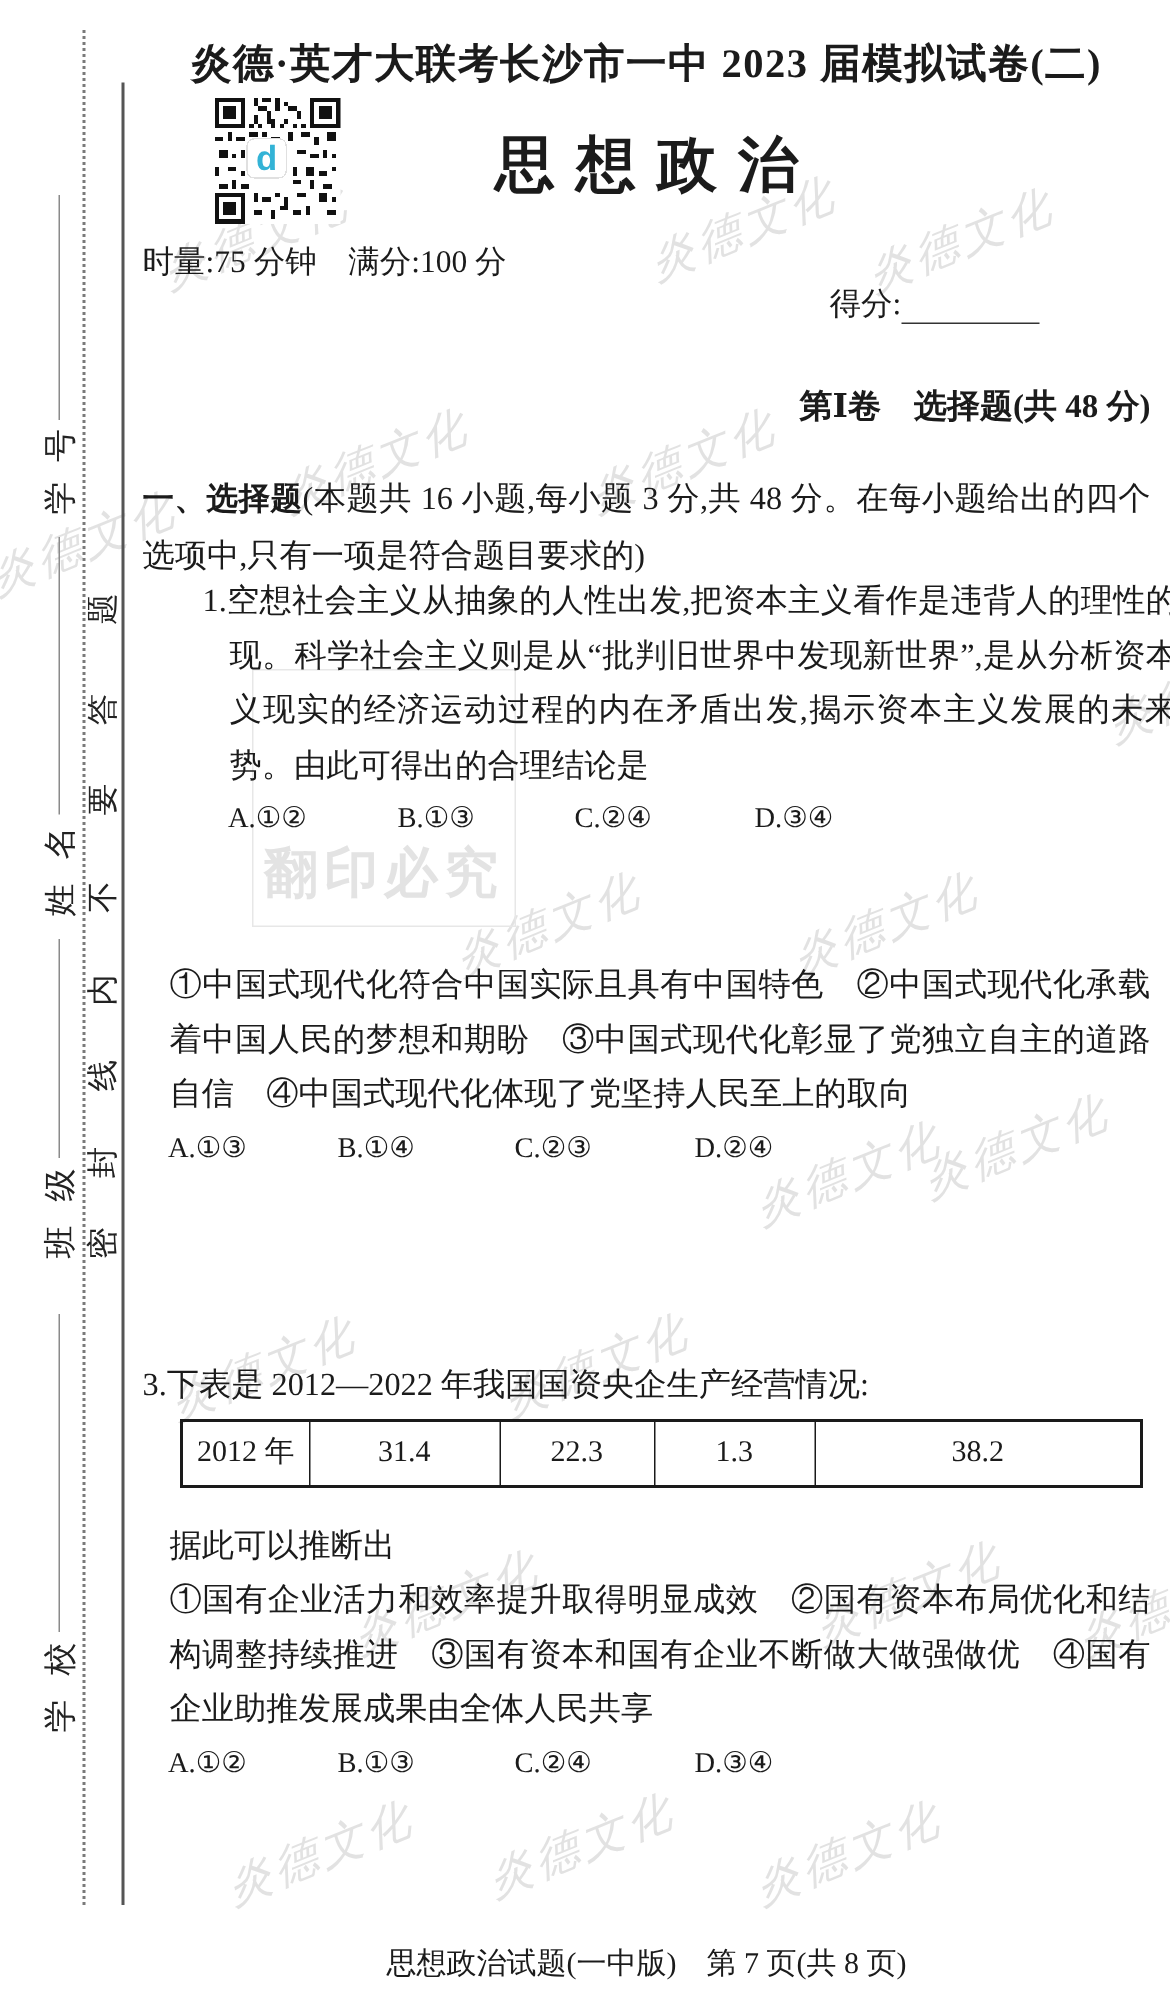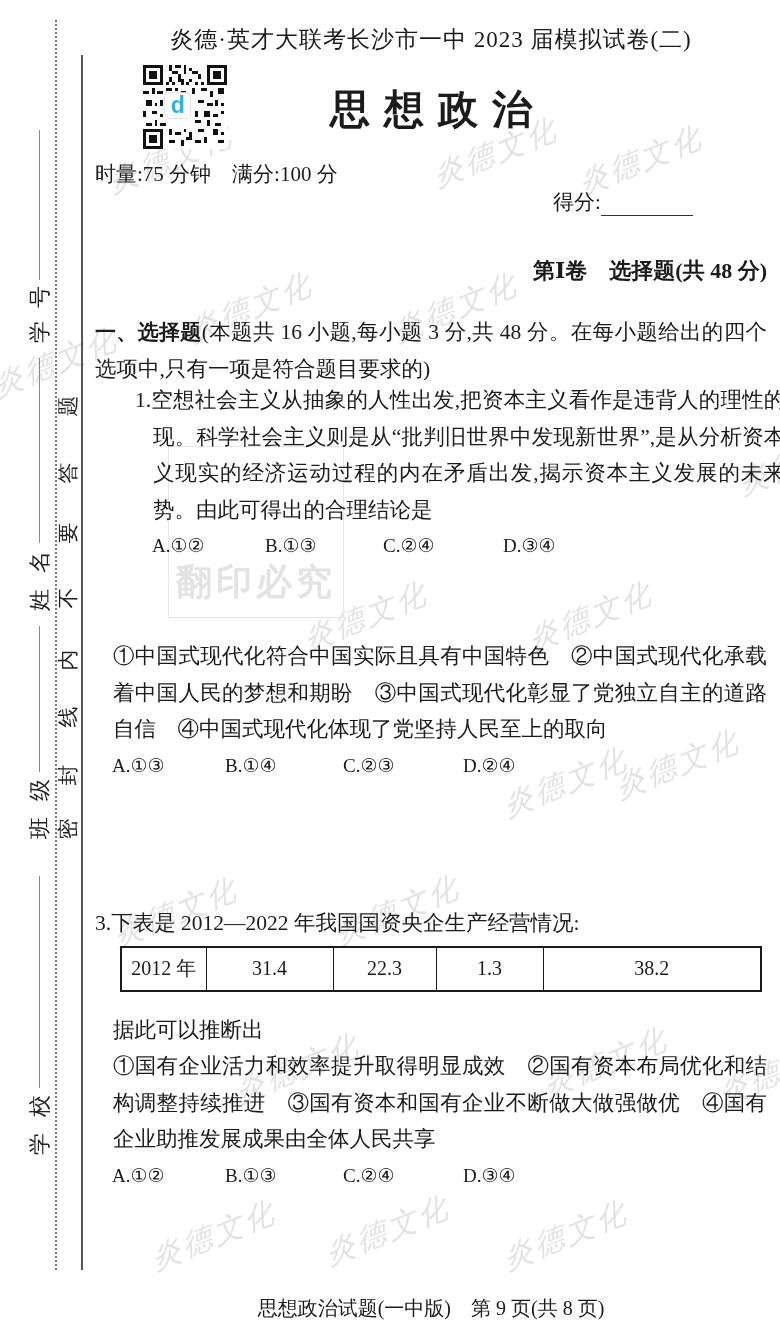--- a/index.html
+++ b/index.html
@@ -29,21 +29,21 @@
     position:absolute;width:26px;height:26px;line-height:26px;text-align:center;
     transform:rotate(-90deg);font-size:21px;color:#222;
   }
   .fieldchar{
     position:absolute;left:26px;width:28px;height:28px;line-height:28px;text-align:center;
     transform:rotate(-90deg);font-size:22px;color:#222;
   }
   .fill-line{position:absolute;left:39px;border-left:1.5px solid #8a8a8a;}
   
   .content{position:absolute;left:95px;width:672px;}
-  .exam-title{top:24px;width:672px;text-align:center;font-size:23px;font-weight:normal;letter-spacing:1px;}
+  .exam-title{top:24px;width:672px;text-align:center;font-size:27px;font-weight:bold;letter-spacing:1px;}
   .qr{left:143px;top:62px;width:84px;height:90px;}
   .subject{top:82px;width:672px;text-align:center;font-size:40px;font-weight:bold;letter-spacing:14px;text-indent:14px;}
   .meta{top:160px;width:672px;text-align:left;font-size:21px;}
   .score{top:188px;left:553px;font-size:21px;}
   .score-line{display:inline-block;width:92px;border-bottom:1.5px solid #333;height:20px;vertical-align:bottom;}
   .section-heading{top:256px;width:672px;text-align:right;font-size:22px;font-weight:bold;}
   
   .para{font-size:21.5px;line-height:36.5px;text-align:justify;margin:0;}
   .intro{top:314px;width:672px;}
   .intro b{font-family:"Liberation Sans","DejaVu Sans",sans-serif;font-size:21px;}
@@ -270,13 +270,13 @@
   <p class="para items" style="margin-top:20px;">据此可以推断出</p>
   <p class="para items">①国有企业活力和效率提升取得明显成效　②国有资本布局优化和结构调整持续推进　③国有资本和国有企业不断做大做强做优　④国有企业助推发展成果由全体人民共享</p>
   <div class="optrow">
     <span class="opt oA"><span>A.</span><span>①②</span></span>
     <span class="opt oB"><span>B.</span><span>①③</span></span>
     <span class="opt oC"><span>C.</span><span>②④</span></span>
     <span class="opt oD"><span>D.</span><span>③④</span></span>
   </div>
 </div>
 
-<div class="abs footer content">思想政治试题(一中版)　第 9 页(共 8 页)</div>
+<div class="abs footer content">思想政治试题(一中版)　第 7 页(共 8 页)</div>
 
 </body></html>

